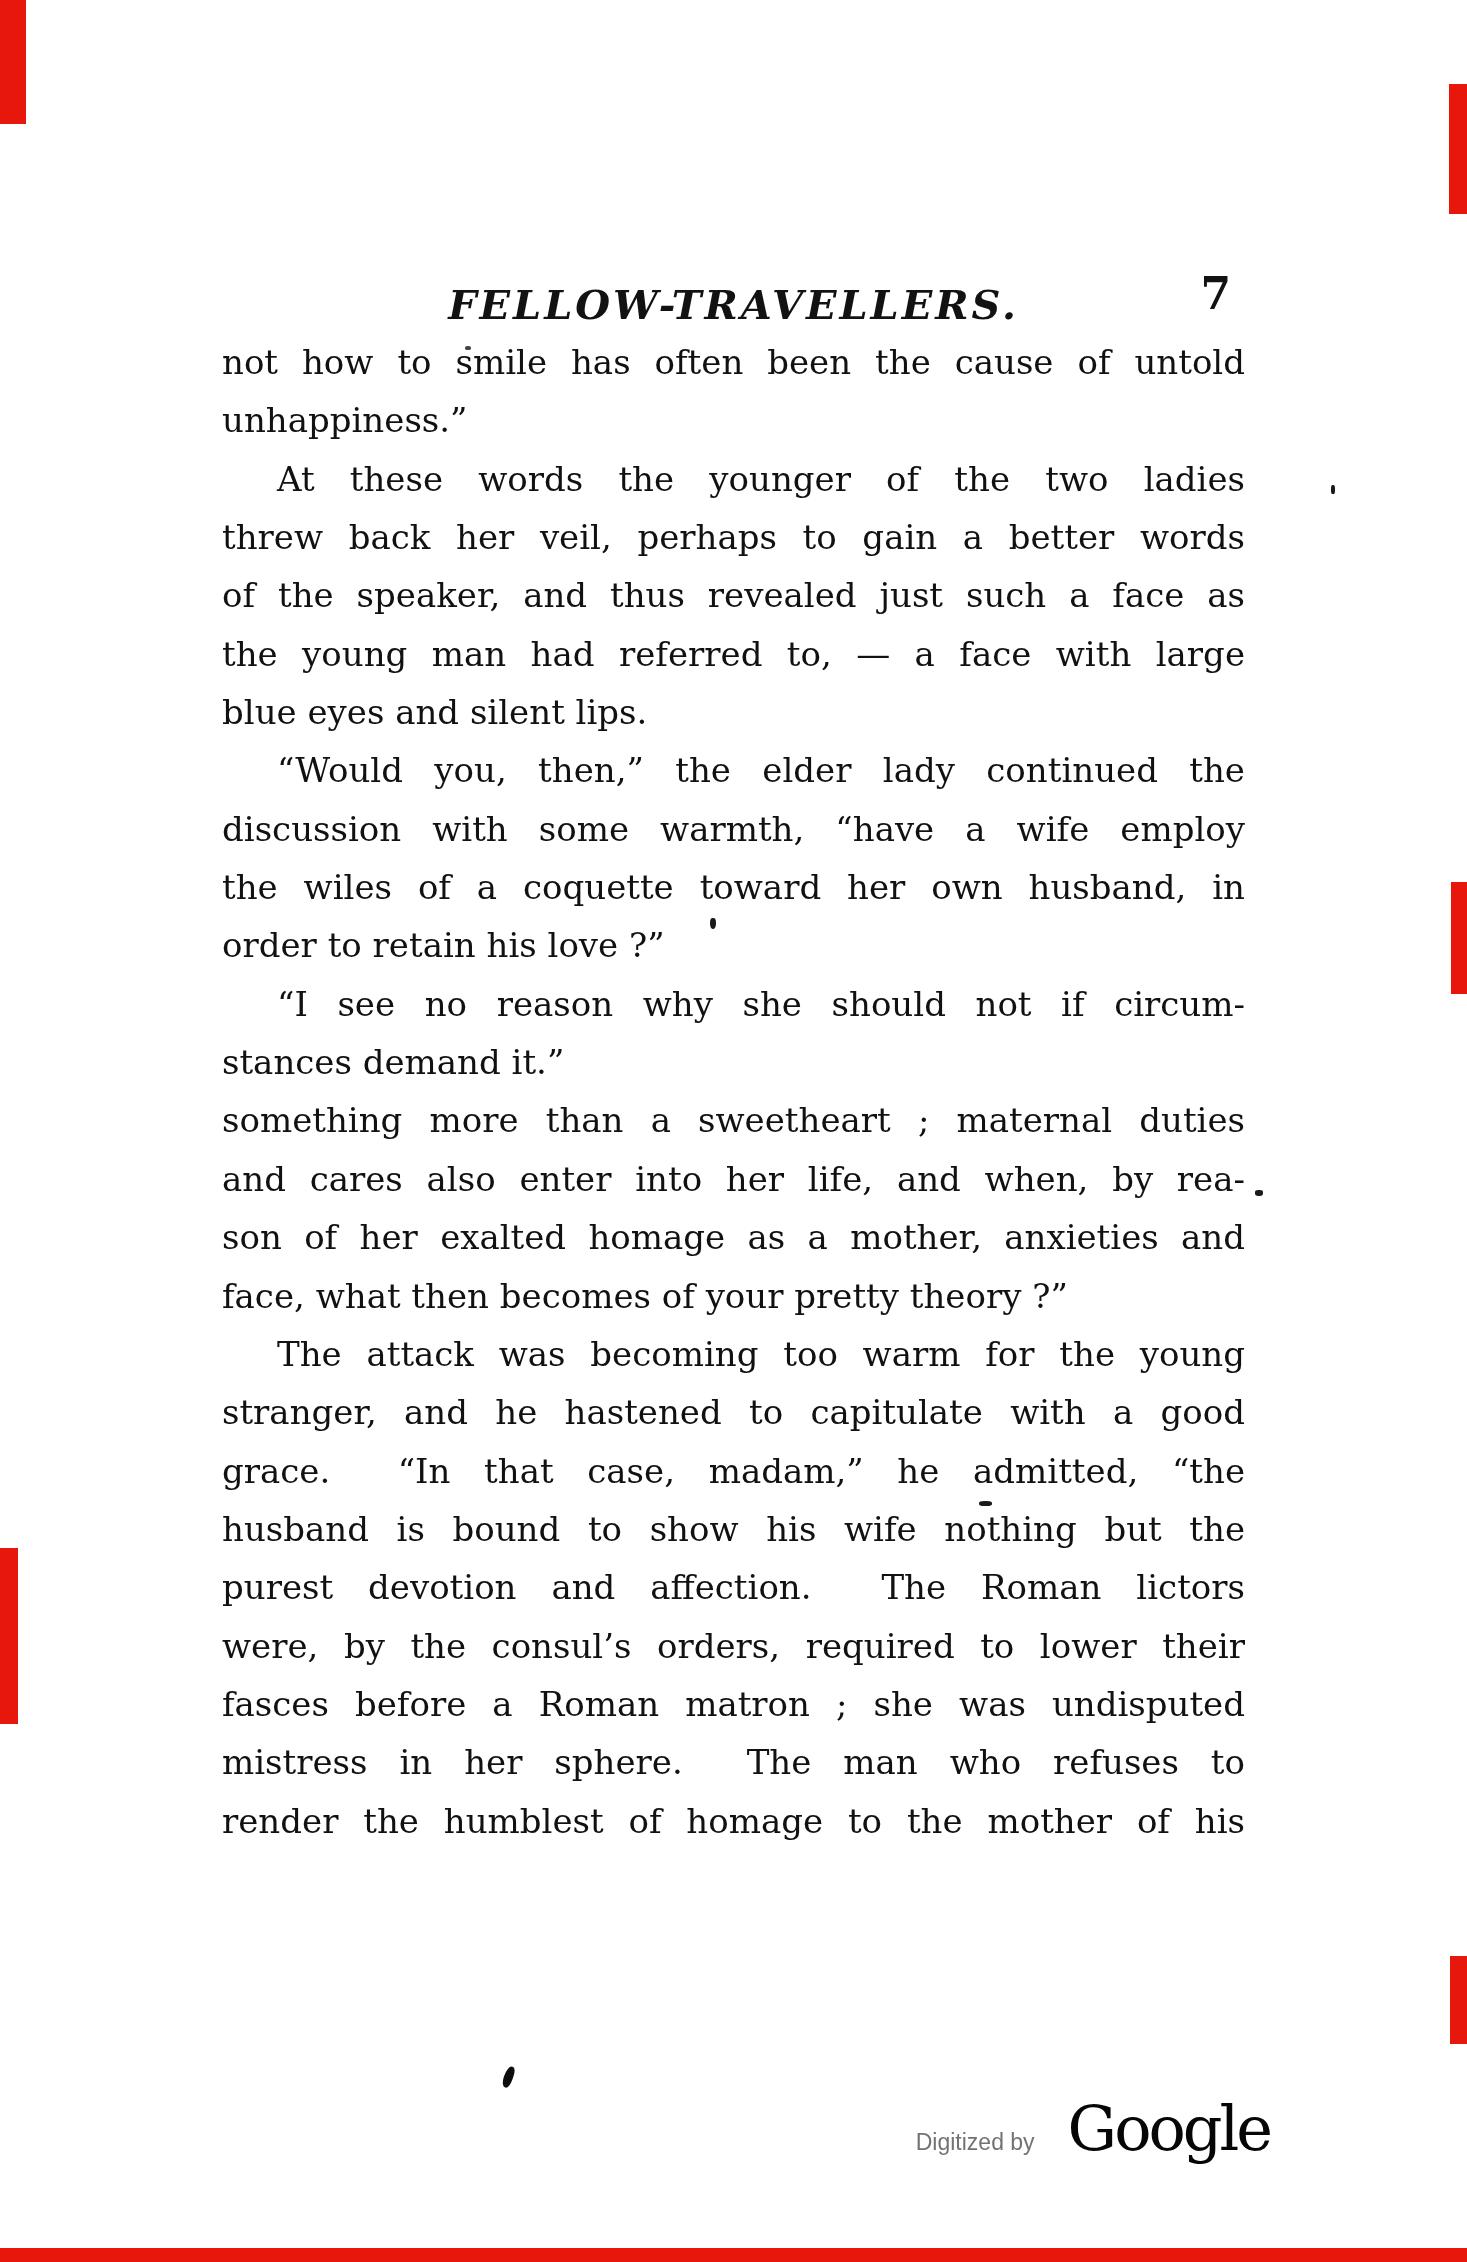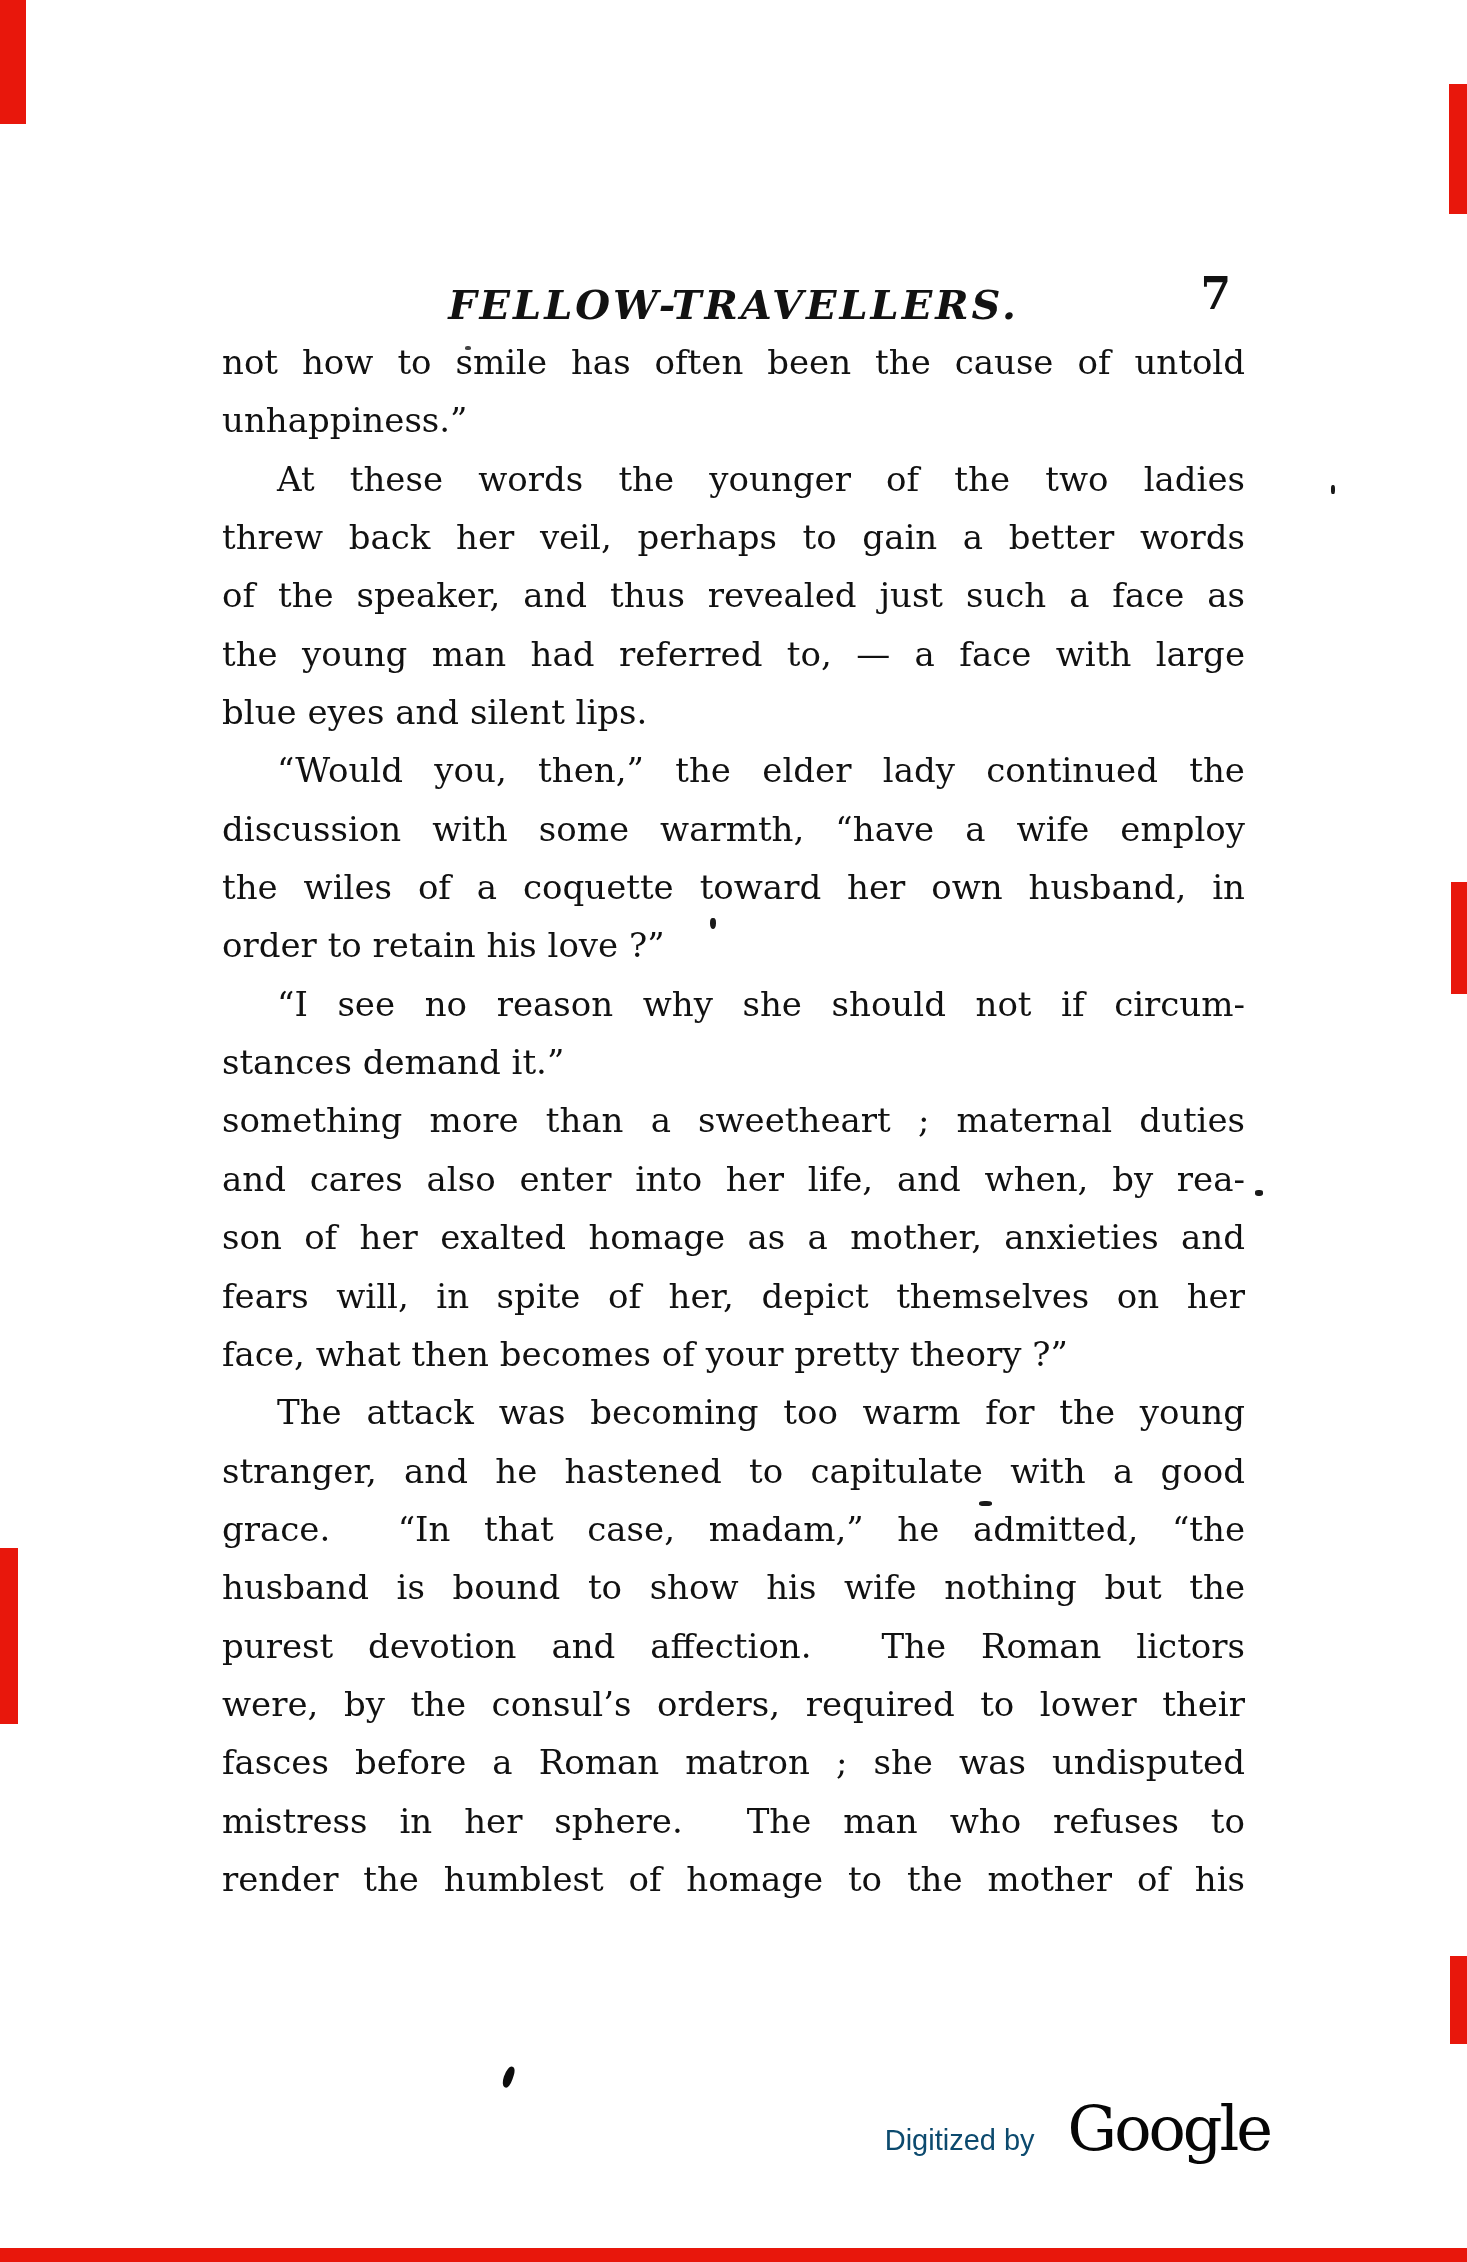--- a/index.html
+++ b/index.html
@@ -85,22 +85,22 @@
   .footer {
     position: absolute;
     top: 2098px;
     right: 197px;
     display: flex;
     align-items: baseline;
     gap: 10px;
   }
   .digitized-by {
     font-family: "Liberation Sans", sans-serif;
-    font-size: 29px;
-    color: #0c4a6e;
+    font-size: 23px;
+    color: #737373;
   }
   .google-logo {
     font-family: "DejaVu Serif", serif;
     font-size: 62px;
     letter-spacing: -3px;
     color: #060606;
     line-height: 1;
     margin-left: 23px;
   }
 </style>
@@ -129,21 +129,20 @@
       <div class="line end">blue eyes and silent lips.</div>
       <div class="line indent">“Would you, then,” the elder lady continued the</div>
       <div class="line">discussion with some warmth, “have a wife employ</div>
       <div class="line">the wiles of a coquette toward her own husband, in</div>
       <div class="line end">order to retain his love ?”</div>
       <div class="line indent">“I see no reason why she should not if circum-</div>
       <div class="line end">stances demand it.”</div>
       <div class="line">something more than a sweetheart ; maternal duties</div>
       <div class="line">and cares also enter into her life, and when, by rea-</div>
       <div class="line">son of her exalted homage as a mother, anxieties and</div>
-      <div class="line">fears will, in spite of her, depict themselves on her</div>
       <div class="line end">face, what then becomes of your pretty theory ?”</div>
       <div class="line indent">The attack was becoming too warm for the young</div>
       <div class="line">stranger, and he hastened to capitulate with a good</div>
       <div class="line">grace.&nbsp; “In that case, madam,” he admitted, “the</div>
       <div class="line">husband is bound to show his wife nothing but the</div>
       <div class="line">purest devotion and affection.&nbsp; The Roman lictors</div>
       <div class="line">were, by the consul’s orders, required to lower their</div>
       <div class="line">fasces before a Roman matron ; she was undisputed</div>
       <div class="line">mistress in her sphere.&nbsp; The man who refuses to</div>
       <div class="line">render the humblest of homage to the mother of his</div>

